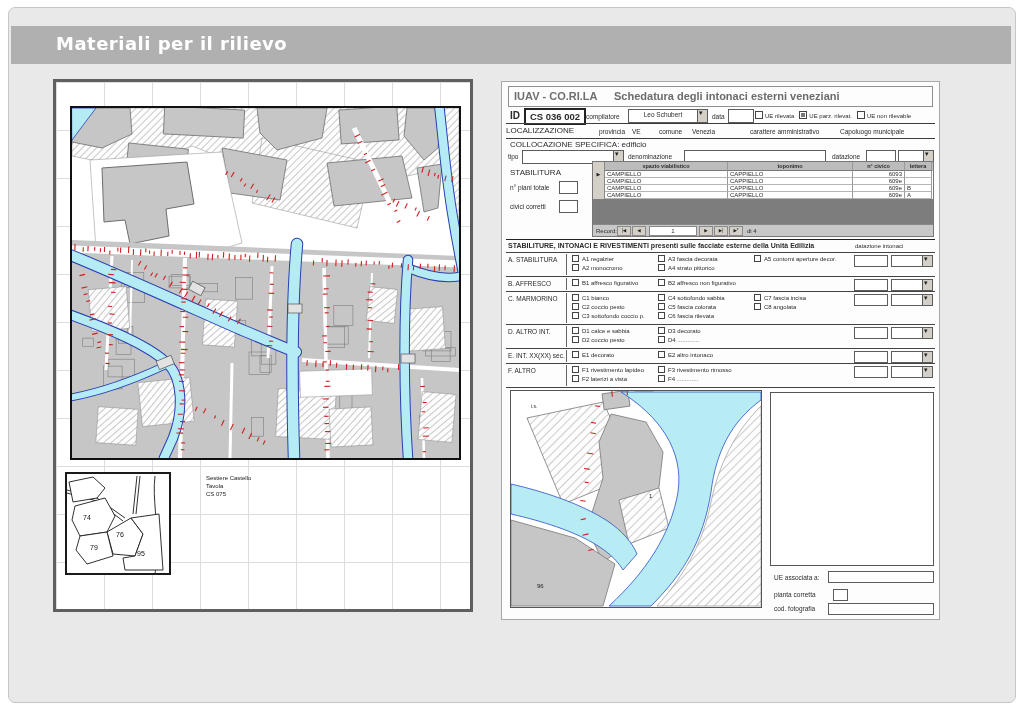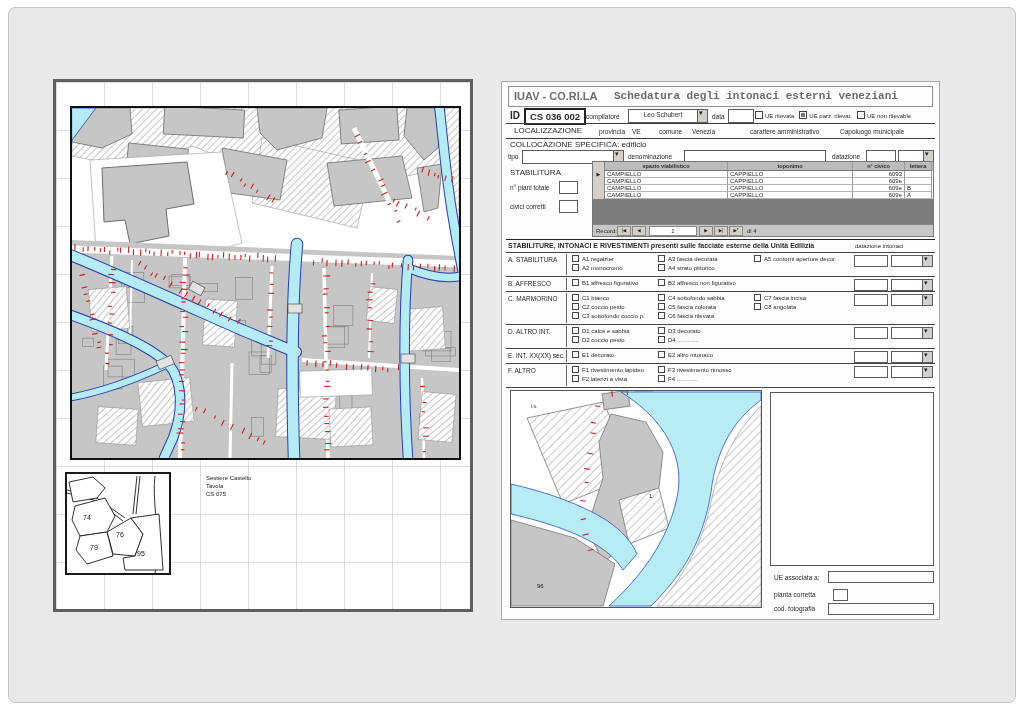--- a/index.html
+++ b/index.html
@@ -19,21 +19,21 @@
   .main-map{position:absolute;left:14px;top:24px;width:387px;height:350px;border:2px solid #111;background:#fff;}
   .inset-map{position:absolute;left:9px;top:390px;width:102px;height:99px;border:2px solid #1a1a1a;background:#fff;}
   .map-caption{position:absolute;left:150px;top:392px;font-size:6px;line-height:1.35;color:#1a1a1a;}
   
   .form-panel{position:absolute;left:492px;top:73px;width:437px;height:537px;background:#fdfdfd;
         border:1px solid #a8a8a8;color:#2b2b2b;}
   .form-panel .hr{position:absolute;left:4px;right:4px;height:0;border-top:1px solid #3c3c3c;}
   .form-panel .hr-thick{border-top:1.5px solid #222;}
   .f-titlebox{position:absolute;left:6px;top:4px;width:423px;height:19px;border:1px solid #8f8f8f;}
   .f-title-left{position:absolute;left:5px;top:3px;font-weight:bold;font-size:11px;color:#6f6f6f;}
-  .f-title-right{position:absolute;left:105px;top:3px;font-weight:bold;font-size:11px;color:#6b6b6b;font-family:Liberation Mono, monospace;}
+  .f-title-right{position:absolute;left:105px;top:3px;font-weight:bold;font-size:11px;color:#6b6b6b;}
   .f-lbl{position:absolute;font-size:6.5px;white-space:nowrap;}
   .lbl-md{font-size:8px;}
   .f-id-label{position:absolute;left:8px;top:28px;font-weight:bold;font-size:10px;}
   .f-id-box{position:absolute;left:22px;top:26px;width:58px;height:13px;border:2px solid #222;
         font-weight:bold;font-size:9.5px;text-align:center;line-height:13px;}
   .inp{position:absolute;background:#fff;border:1px solid #5c5c5c;}
   .dd{position:absolute;background:#fff;border:1px solid #5c5c5c;display:flex;}
   .dd .dd-val{flex:1;font-size:6.5px;text-align:center;overflow:hidden;white-space:nowrap;line-height:10px;}
   .dd .dd-arrow{width:9px;background:#d4d0c8;border-left:1px solid #5c5c5c;position:relative;}
   .dd .dd-arrow::after{content:"▾";position:absolute;left:1px;top:-1px;font-size:7px;color:#222;}
@@ -74,20 +74,23 @@
   .detail-map{position:absolute;left:8px;top:308px;width:250px;height:216px;border:1px solid #555;background:#fff;}
   .photo-box{position:absolute;left:268px;top:310px;width:162px;height:172px;border:1px solid #555;background:#fff;}
   .bot-lbl{position:absolute;font-size:6.5px;white-space:nowrap;}
   text{font-family:"Liberation Sans",sans-serif;}
 </style>
 </head>
 <body>
 
 <div class="page">
 
+  <div class="banner">
+    <span>Materiali per il rilievo</span>
+  </div>
 
   <div class="map-panel">
 
     <svg class="main-map" viewBox="0 0 387 350">
       <defs>
         <pattern id="hatch" width="5" height="5" patternUnits="userSpaceOnUse" patternTransform="rotate(45)">
           <rect width="5" height="5" fill="#fdfdfd"></rect>
           <line x1="0" y1="0" x2="0" y2="5" stroke="#929292" stroke-width="1"></line>
         </pattern>
       </defs>
@@ -453,21 +456,21 @@
     <div class="f-lbl" style="left:84px;top:31px">compilatore</div>
     <div class="dd" style="left:126px;top:27px;width:78px;height:12px">
       <span class="dd-val">Leo Schubert</span>
       <span class="dd-arrow"></span>
     </div>
     <div class="f-lbl" style="left:210px;top:31px">data</div>
     <div class="inp" style="left:226px;top:27px;width:24px;height:12px"></div>
     <div id="ue-checks" class="ue-checks"><span class="ue-item"><span class="cb"></span><span class="t">UE rilevata</span></span><span class="ue-item"><span class="cb checked"></span><span class="t">UE parz. rilevat.</span></span><span class="ue-item"><span class="cb"></span><span class="t">UE non rilevable</span></span></div>
 
     <div class="hr" style="top:41px"></div>
-    <div class="f-lbl lbl-md" style="left:12px;top:44px">LOCALIZZAZIONE</div>
+    <div class="f-lbl lbl-md" style="left:4px;top:44px">LOCALIZZAZIONE</div>
     <div class="f-lbl" style="left:97px;top:46px">provincia</div>
     <div class="f-lbl" style="left:130px;top:46px">VE</div>
     <div class="f-lbl" style="left:157px;top:46px">comune</div>
     <div class="f-lbl" style="left:190px;top:46px">Venezia</div>
     <div class="f-lbl" style="left:248px;top:46px">carattere amministrativo</div>
     <div class="f-lbl" style="left:338px;top:46px">Capoluogo municipale</div>
     <div class="hr" style="top:56px"></div>
 
     <div class="f-lbl lbl-md" style="left:8px;top:58px">COLLOCAZIONE SPECIFICA: edificio</div>
     <div class="f-lbl" style="left:6px;top:71px">tipo</div>

